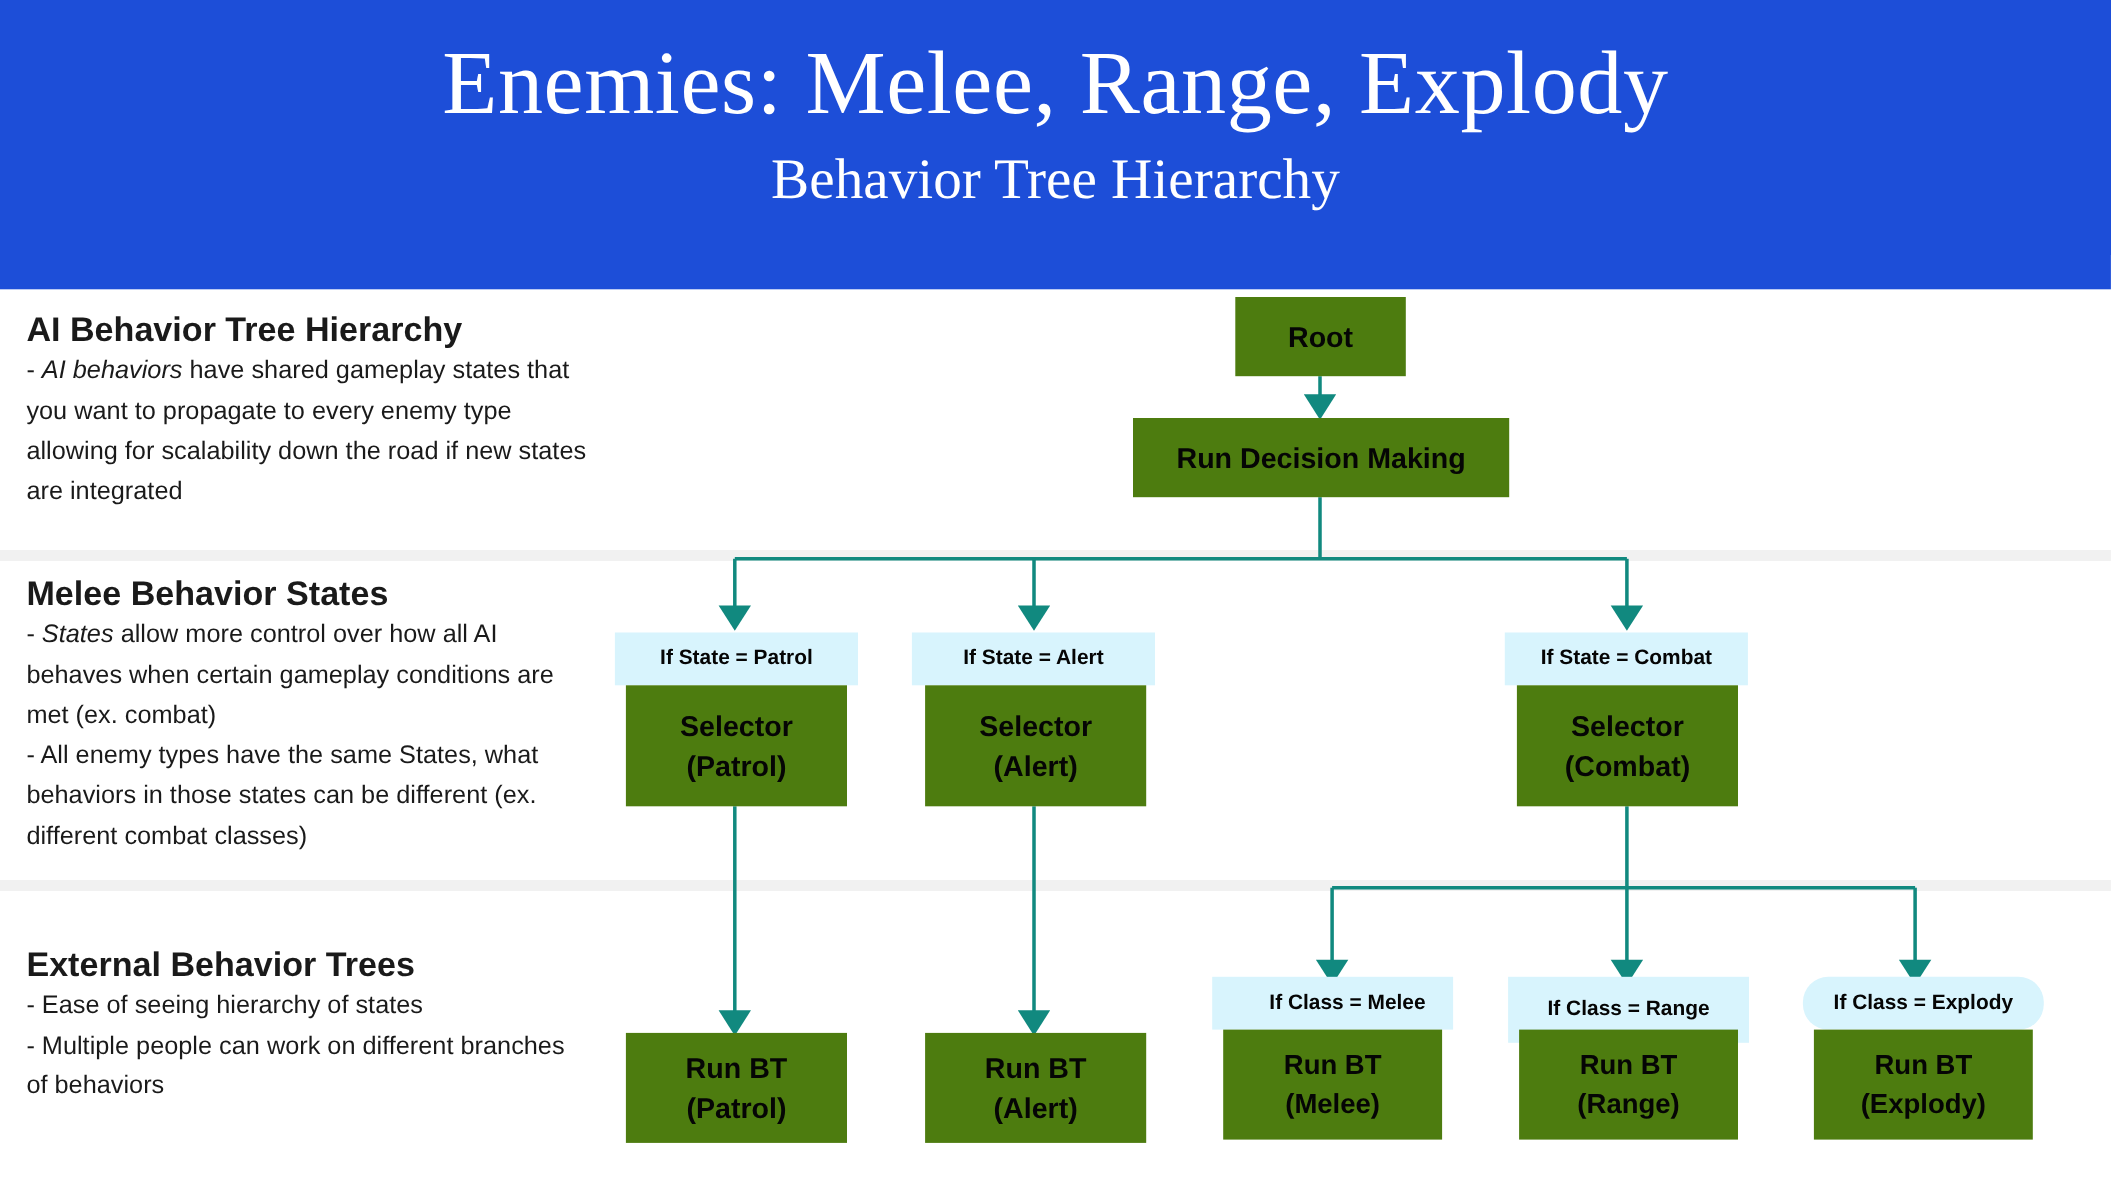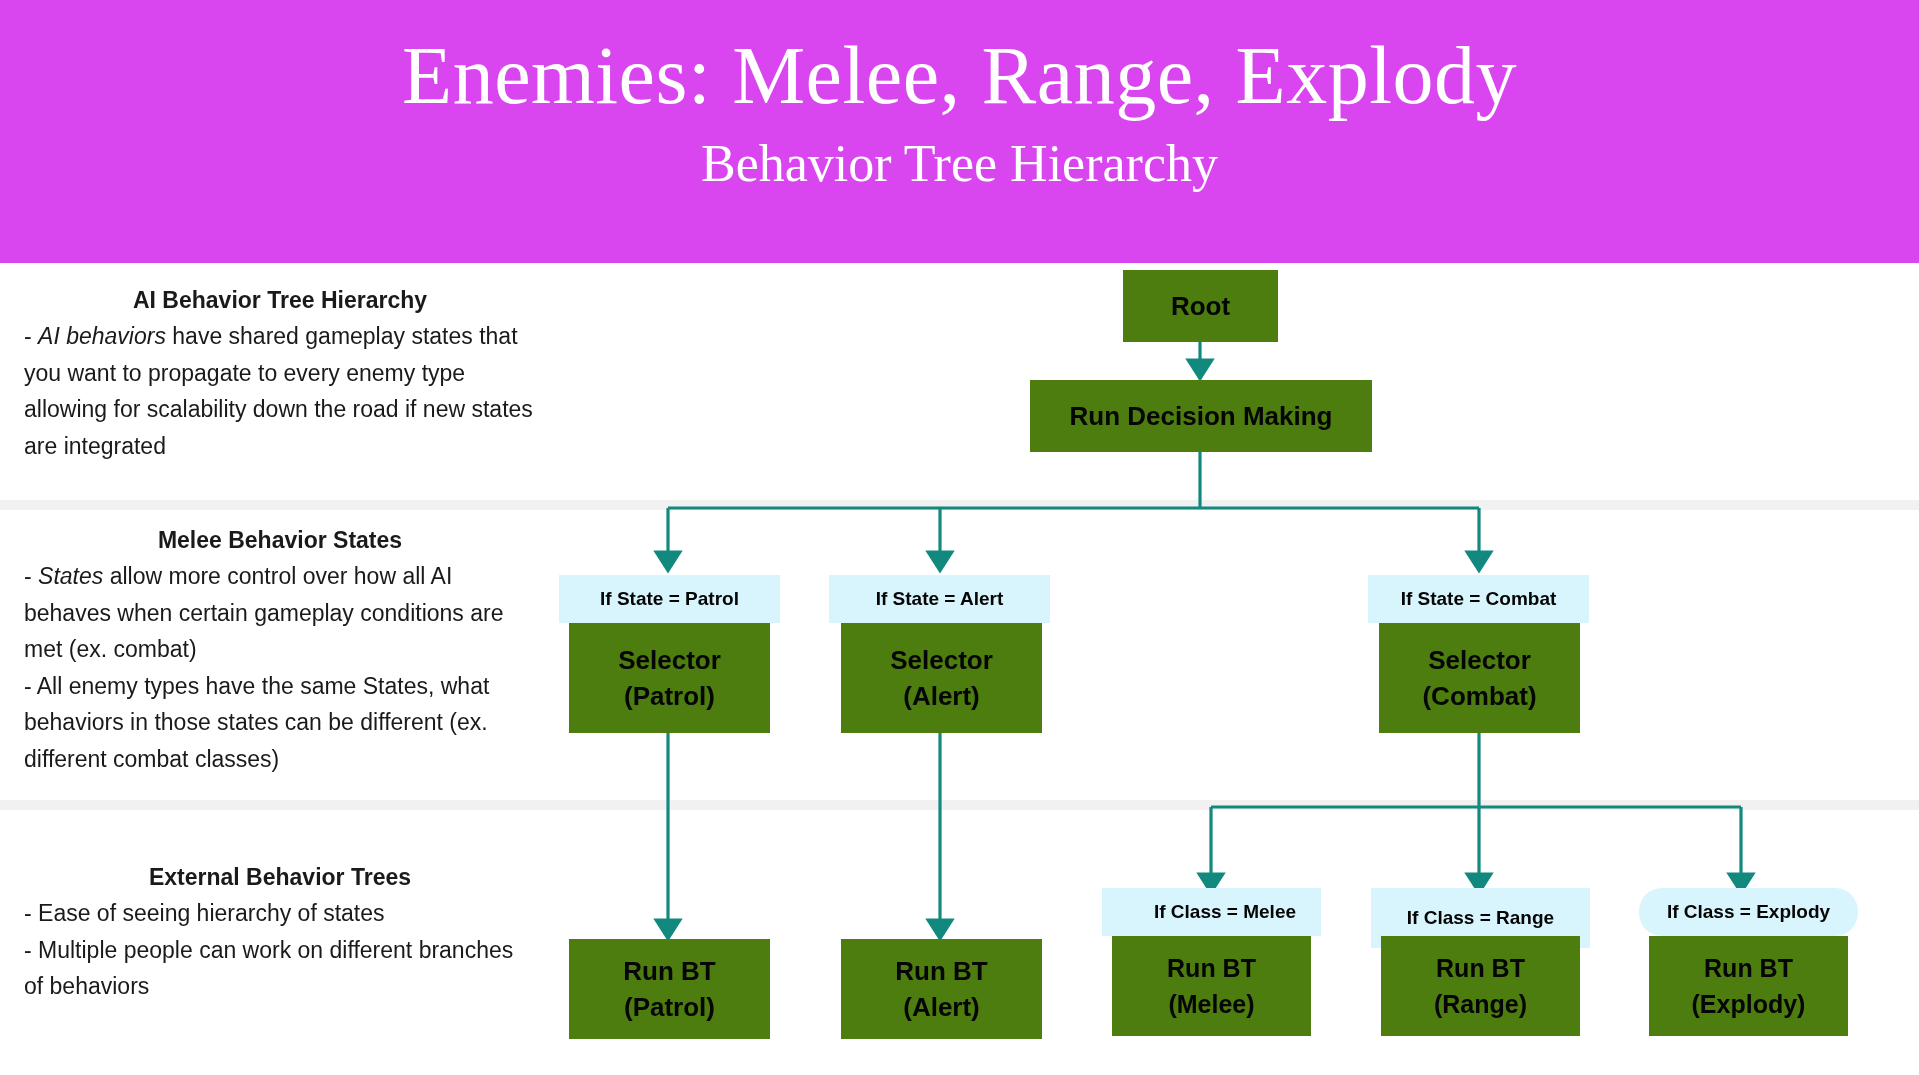--- a/index.html
+++ b/index.html
@@ -15,21 +15,21 @@
     font-family: "Liberation Sans", sans-serif;
   }
 
   
   #header {
     position: absolute;
     left: 0;
     top: 0;
     width: 1919px;
     height: 263px;
-    background: #d946ef;
+    background: #1d4ed8;
     box-sizing: border-box;
   }
   #header-title {
     position: absolute;
     left: 0;
     top: 28px;
     width: 1919px;
     text-align: center;
     color: #ffffff;
     font-family: "Liberation Serif", serif;
@@ -63,22 +63,22 @@
   #divider-2 { top: 800px; }
 
   
   .note-block {
     position: absolute;
     left: 24px;
     width: 512px;
     color: #1a1a1a;
   }
   .note-heading {
-    text-align: center;
-    font-size: 23px;
+    text-align: left;
+    font-size: 31px;
     font-weight: bold;
     line-height: 30px;
     margin-bottom: 3px;
   }
   .note-body {
     font-size: 23px;
     line-height: 36.5px;
     font-weight: 400;
   }
   .note-body em { font-style: italic; }

